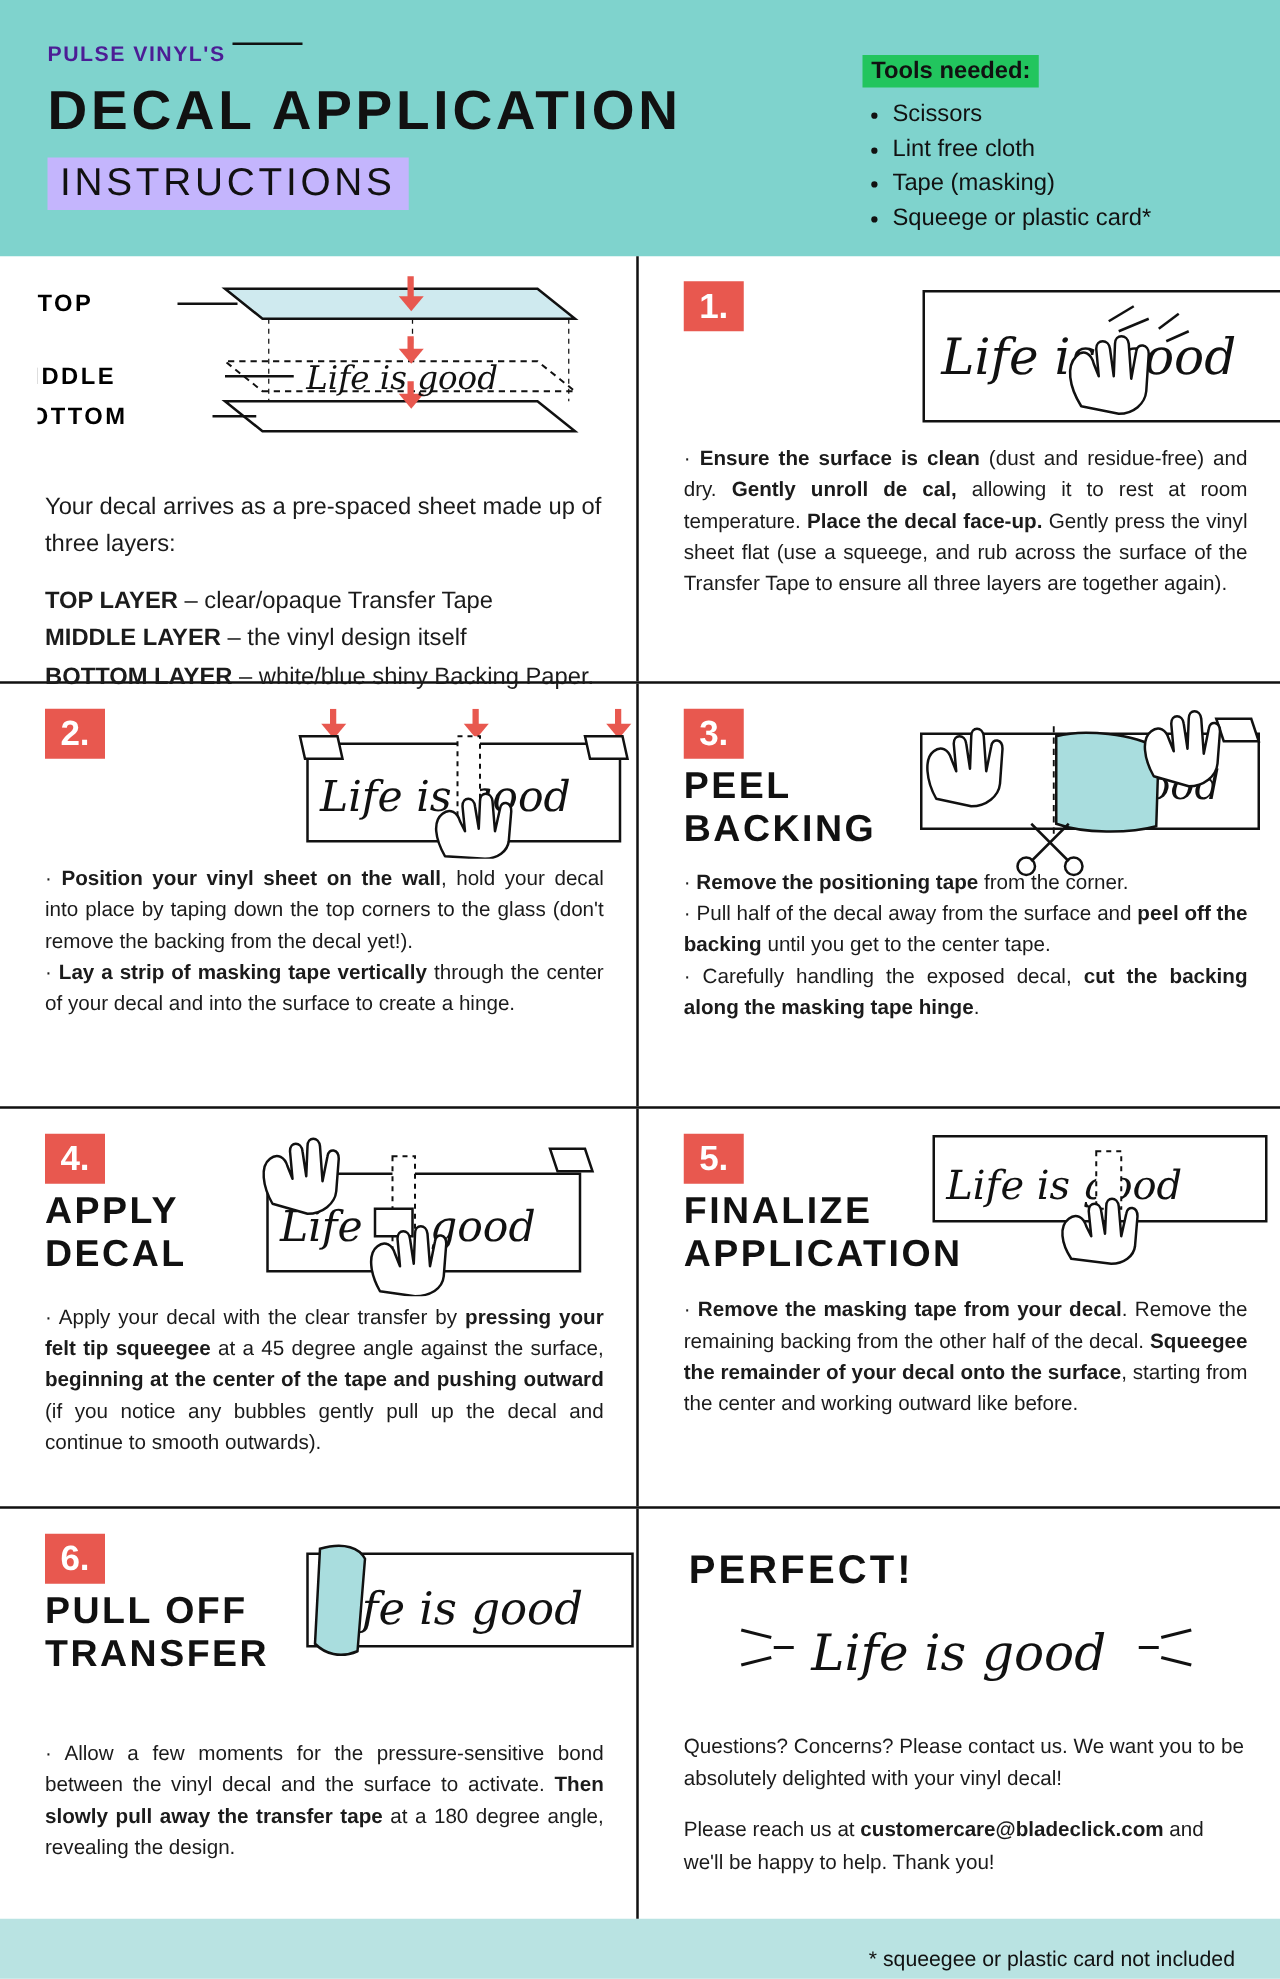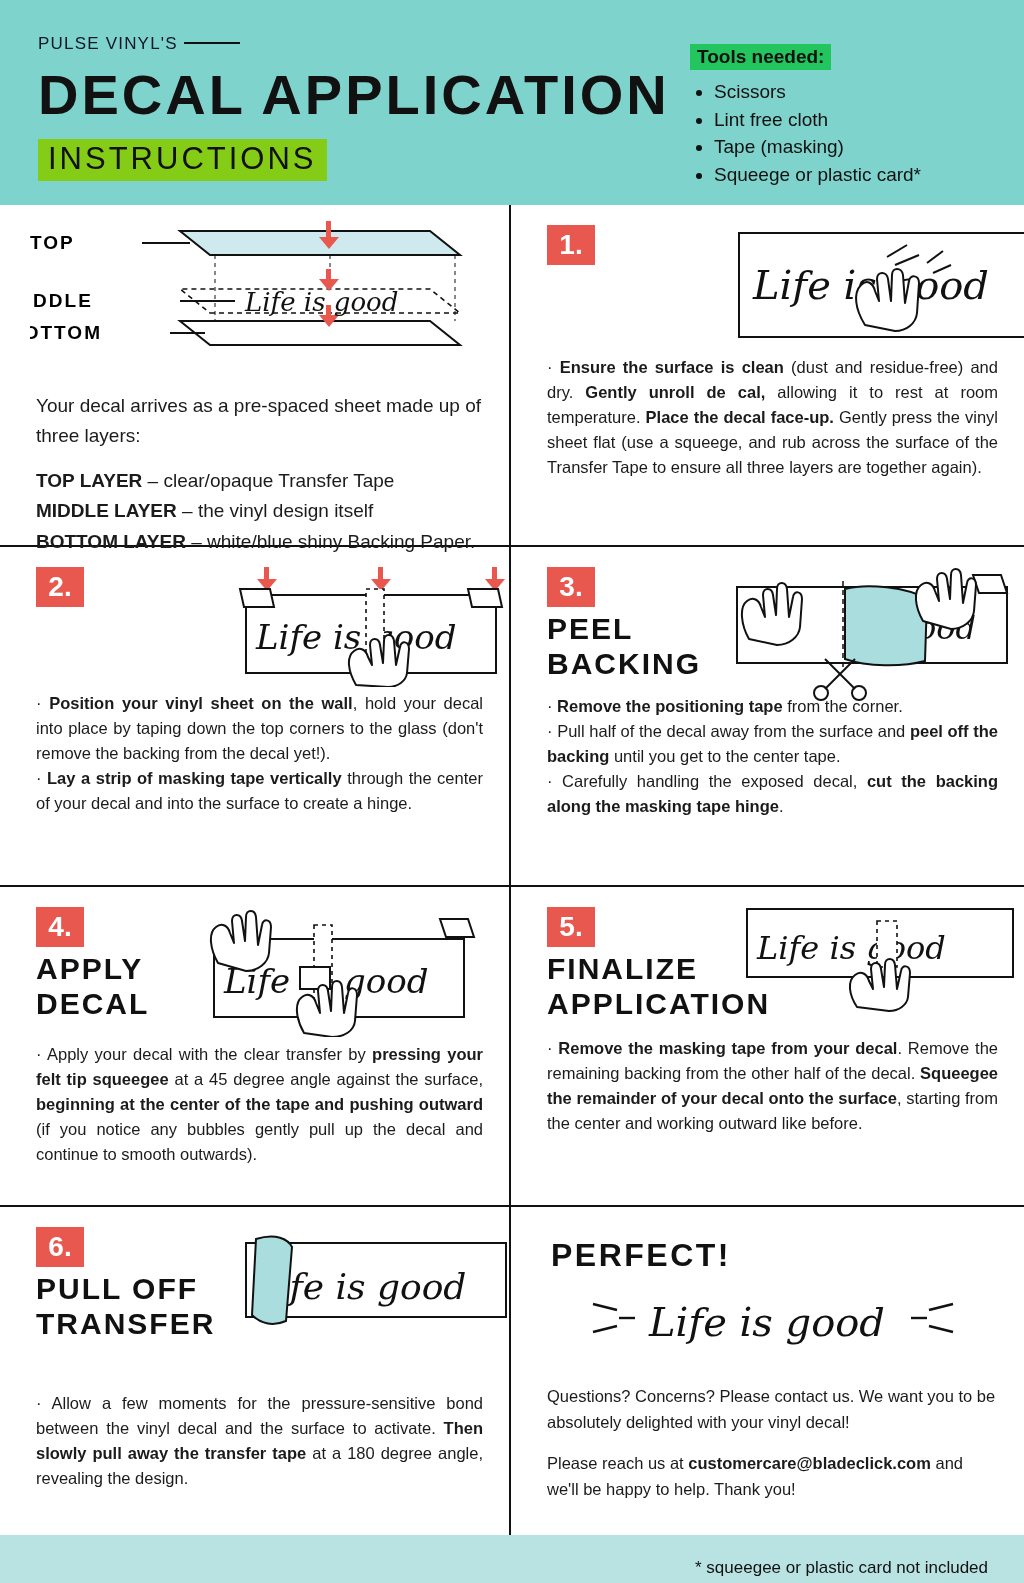--- a/index.html
+++ b/index.html
@@ -25,47 +25,46 @@
   .header {
     position: relative;
     height: 205px;
     background: #7fd3cd;
     box-sizing: border-box;
     padding: 34px 28px 0 38px;
   }
   .brand-line {
     font-size: 17px;
     letter-spacing: 1.2px;
-    font-weight: 400;
-    color: #0f172a;
+    font-weight: 700;
+    color: #4c1d95;
     display: flex;
-    align-items: center;
     gap: 6px;
   }
   .brand-rule {
     display: inline-block;
     width: 56px;
     height: 2px;
     background: #111;
     margin-bottom: 2px;
   }
   .main-title {
-    font-size: 56px;
+    font-size: 44px;
     font-weight: 800;
     letter-spacing: 3px;
     line-height: 1.05;
     margin-top: 12px;
     color: #111;
   }
   .subtitle-wrap {
     margin-top: 14px;
   }
   .subtitle {
     display: inline-block;
-    background: #84cc16;
+    background: #c4b5fd;
     font-size: 31px;
     letter-spacing: 3px;
     font-weight: 500;
     padding: 2px 10px 4px 10px;
     color: #111;
   }
   .tools {
     position: absolute;
     right: 40px;
     top: 44px;

